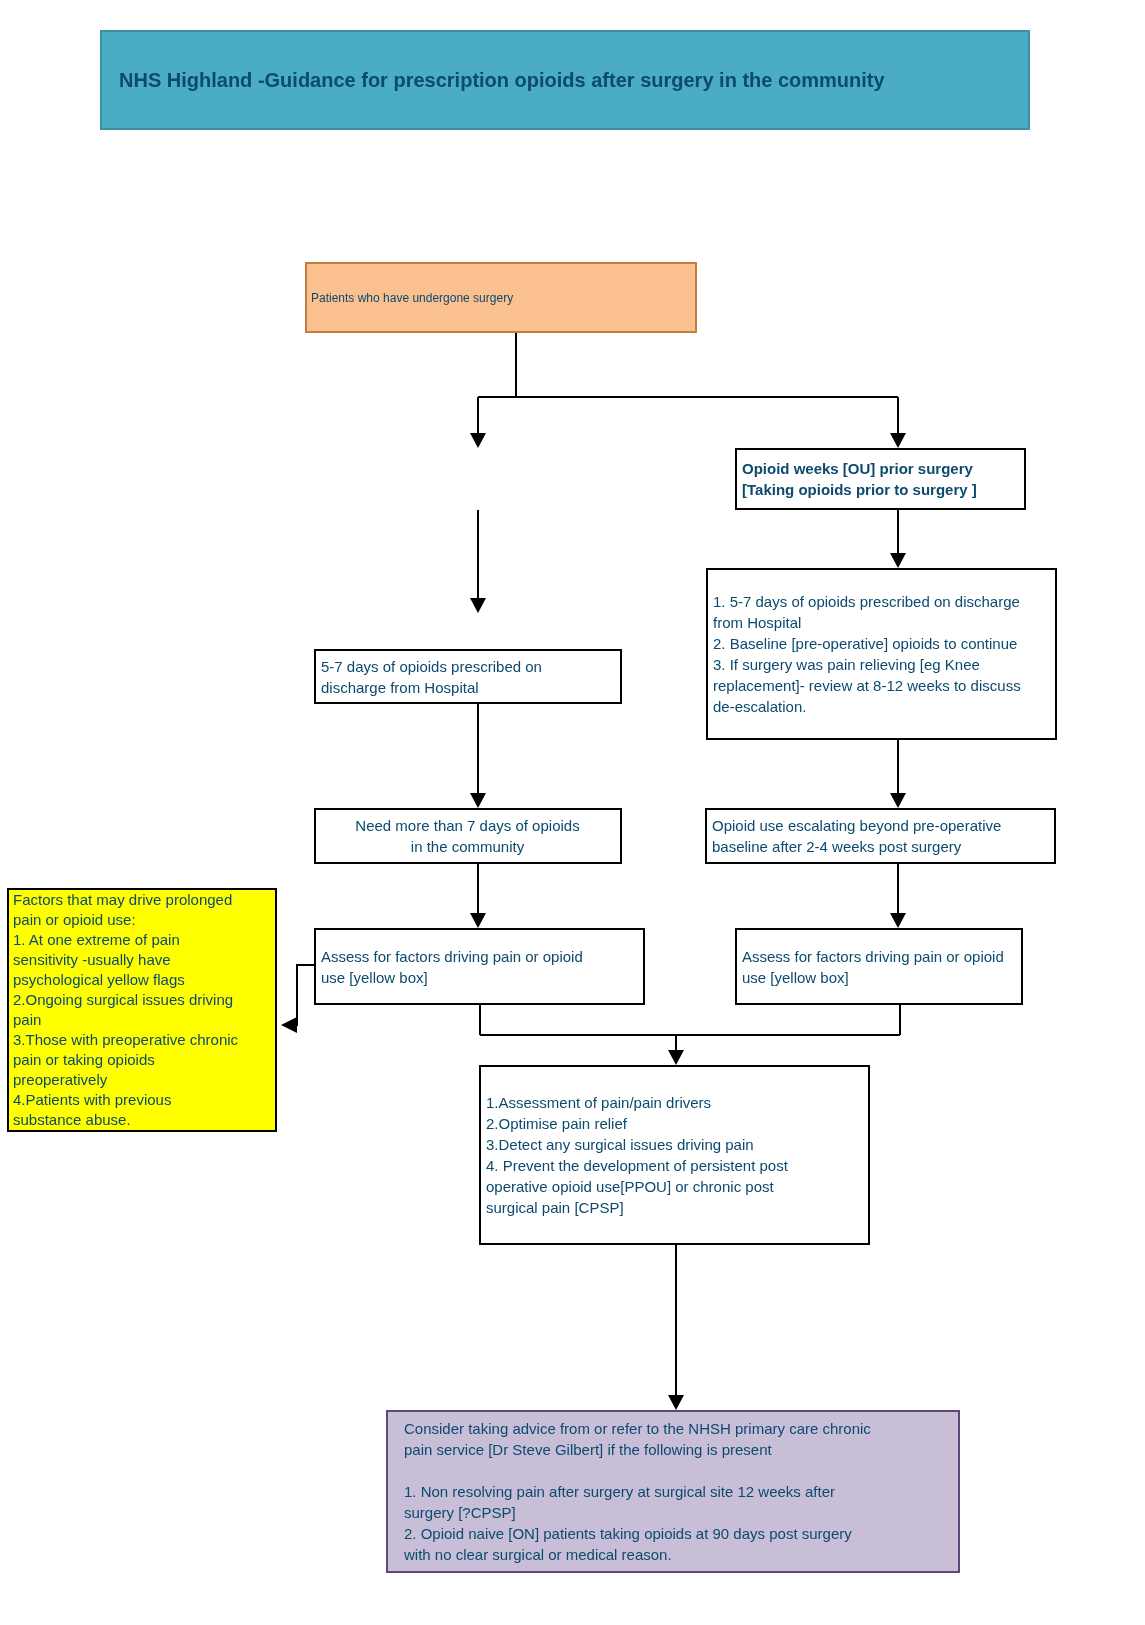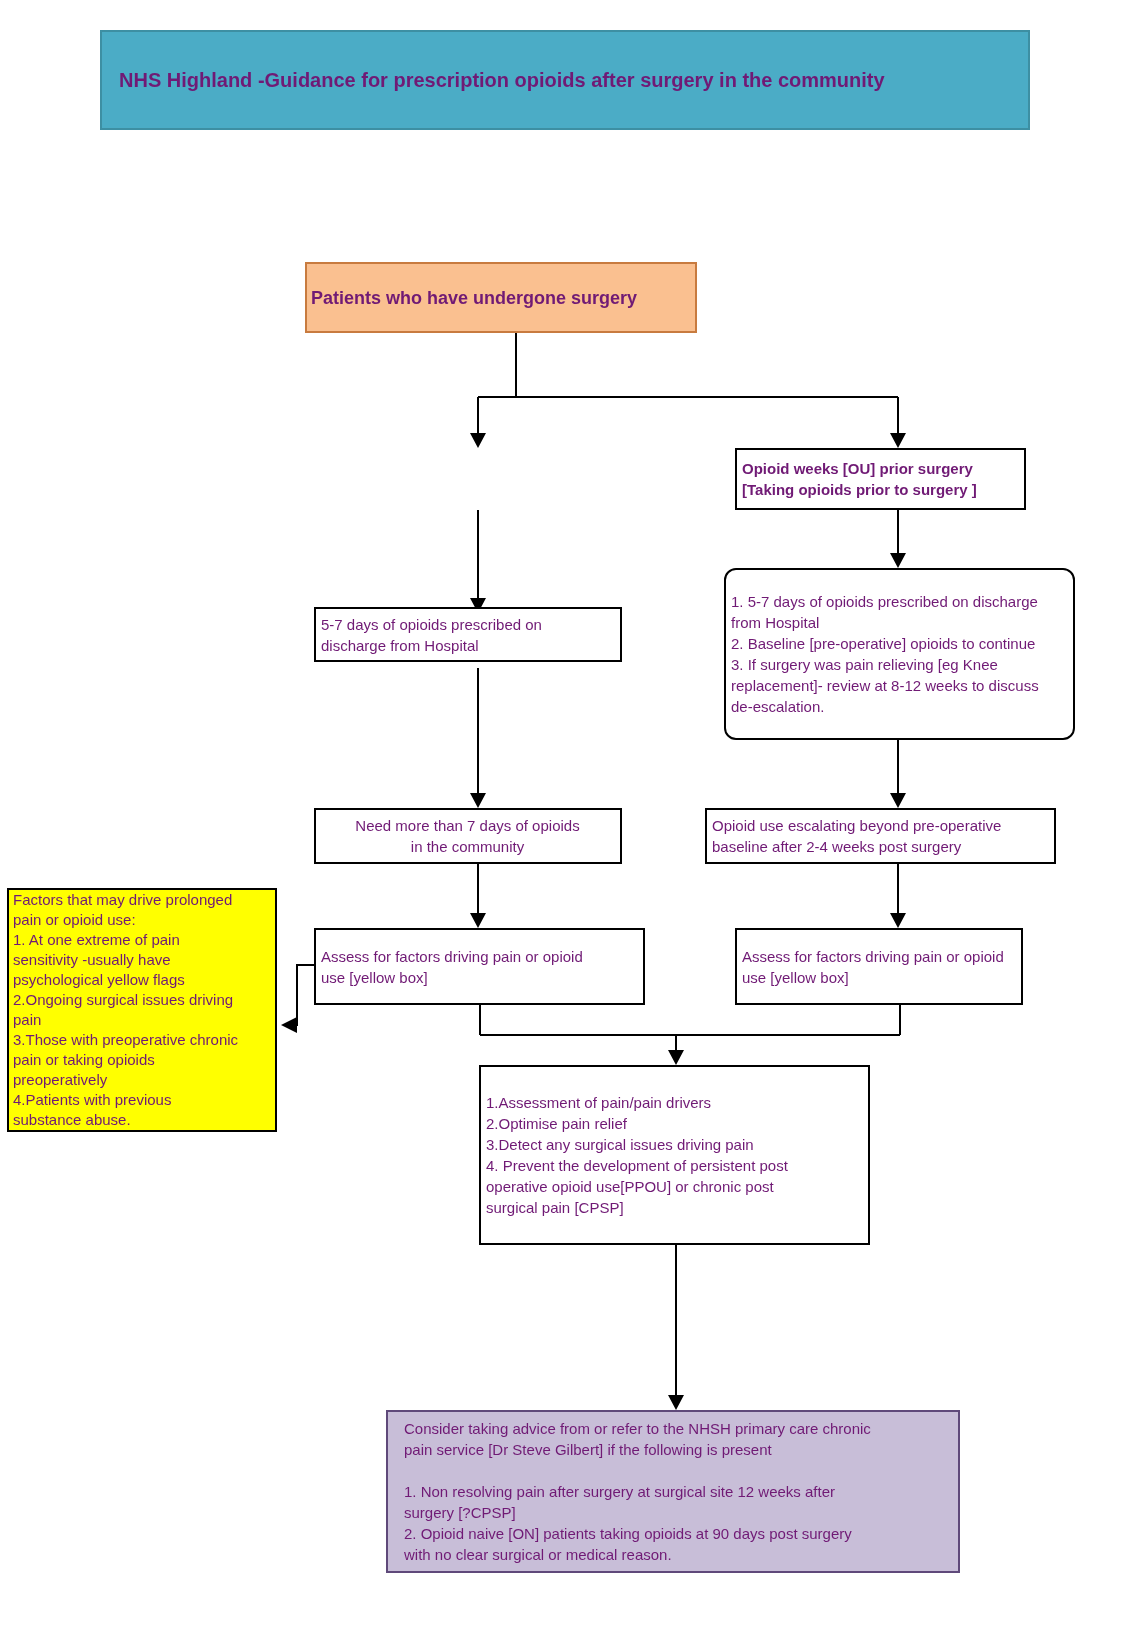--- a/index.html
+++ b/index.html
@@ -6,39 +6,39 @@
     --title_bg:#4BACC6; --title_border:#3D8FA3;
     --start_bg:#FAC090; --start_border:#C87B3F;
     --box_bg:#FFFFFF;   --box_border:#000000;
     --factors_bg:#FFFF00;
     --refer_bg:#C8BED8; --refer_border:#5F497A;
     --line:#000000;
   }
   html,body{margin:0;padding:0;background:#ffffff;}
   .canvas{
     position:relative; width:1145px; height:1625px; background:#ffffff;
-    font-family:"Liberation Sans","DejaVu Sans",sans-serif; color:#701a75;
+    font-family:"Liberation Sans","DejaVu Sans",sans-serif; color:#0c4a6e;
     overflow:hidden;
   }
   svg.connectors{position:absolute;left:0;top:0;width:1145px;height:1625px;}
   .node{
     position:absolute; box-sizing:border-box;
     background:var(--box_bg); border:2px solid var(--box_border);
     font-size:15px; line-height:21px; white-space:pre-line;
     display:flex; flex-direction:column; justify-content:center;
     padding:3px 6px 3px 5px;
   }
   .node.bold{font-weight:bold;}
   .title{
     background:var(--title_bg); border:2px solid var(--title_border);
     font-size:20px; font-weight:bold; line-height:24px; padding-left:17px;
   }
   .start{
     background:var(--start_bg); border:2px solid var(--start_border);
-    font-size:18px; font-weight:bold; line-height:22px; padding-left:4px;
+    font-size:12px; font-weight:normal; line-height:22px; padding-left:4px;
   }
   .factors{
     background:var(--factors_bg); line-height:20px; padding:2px 10px 2px 4px;
   }
   .refer{
     background:var(--refer_bg); border:2px solid var(--refer_border);padding-left:16px;
   }
 </style>
 </head>
 <body>
@@ -77,24 +77,24 @@
   </svg>
 
   <div class="node title" style="left:100px; top:30px; width:930px; height:100px;">NHS Highland -Guidance for prescription opioids after surgery in the community</div>
 
   <div class="node start" style="left:305px; top:262px; width:392px; height:71px;">Patients who have undergone surgery</div>
 
 
   <div class="node bold" style="left:735px; top:448px; width:291px; height:62px;">Opioid weeks [OU] prior surgery
 [Taking opioids prior to surgery ]</div>
 
-  <div class="node" style="left:314px; top:607px; width:308px; height:55px;">5-7 days of opioids prescribed on
+  <div class="node" style="left:314px; top:649px; width:308px; height:55px;">5-7 days of opioids prescribed on
 discharge from Hospital</div>
 
-  <div class="node" style="left:724px; top:568px; width:351px; height:172px;border-radius:12px;">1. 5-7 days of opioids prescribed on discharge
+  <div class="node" style="left:706px; top:568px; width:351px; height:172px;">1. 5-7 days of opioids prescribed on discharge
 from Hospital
 2. Baseline [pre-operative] opioids to continue
 3. If surgery was pain relieving [eg Knee
 replacement]- review at 8-12 weeks to discuss
 de-escalation.</div>
 
   <div class="node" style="left:314px; top:808px; width:308px; height:56px;text-align:center;">Need more than 7 days of opioids
 in the community</div>
 
   <div class="node" style="left:705px; top:808px; width:351px; height:56px;">Opioid use escalating beyond pre-operative

